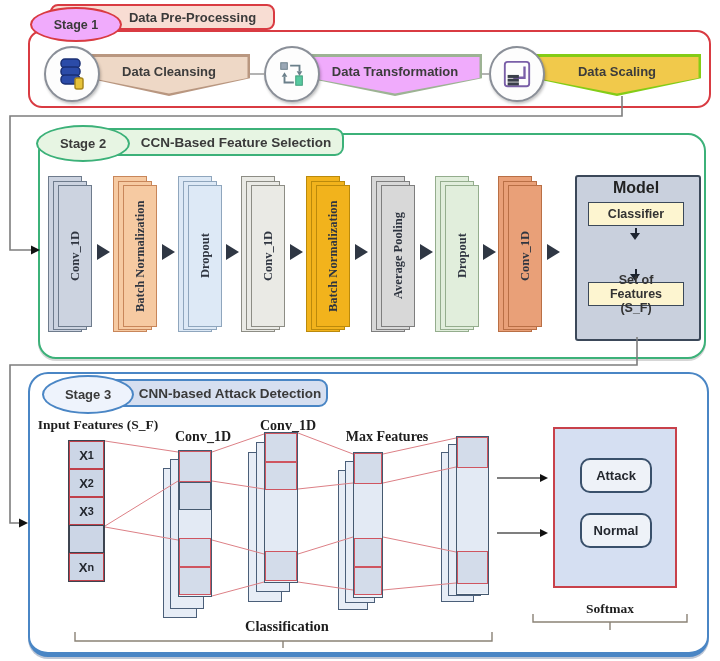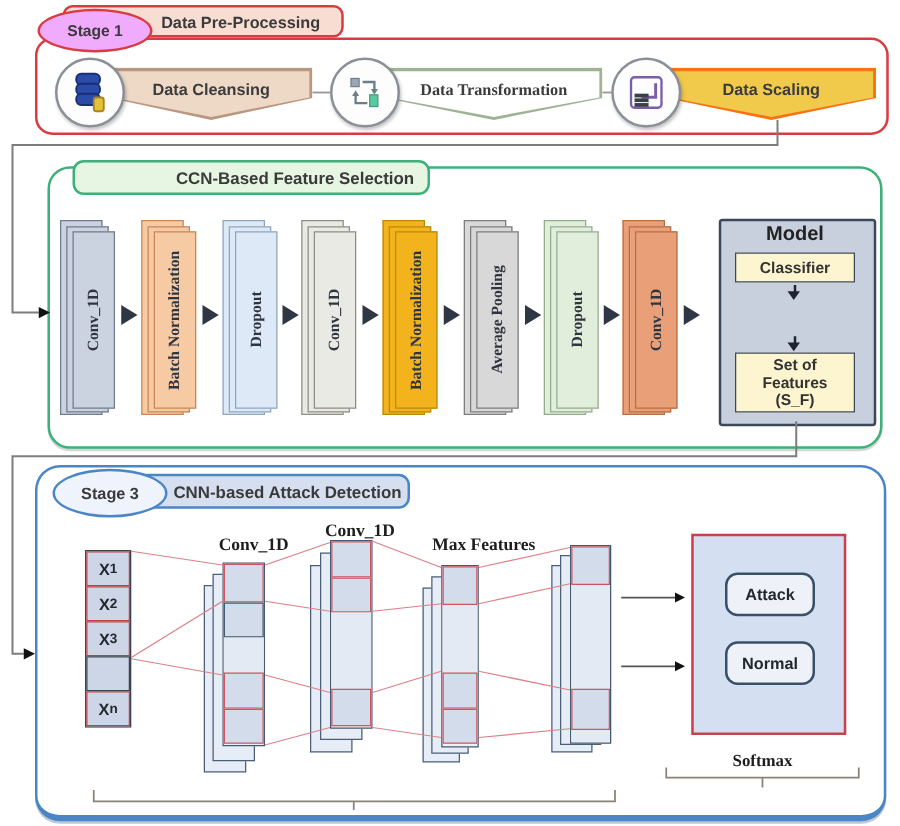--- a/index.html
+++ b/index.html
@@ -157,43 +157,46 @@
     <svg width="30" height="30" viewBox="0 0 32 32">
       <rect x="4" y="4" width="7" height="7" fill="#9aa7b5" stroke="#6a7f8a"></rect>
       <polyline points="14,7 24,7 24,13" fill="none" stroke="#6a7f8a" stroke-width="2"></polyline>
       <polygon points="21,13 27,13 24,18" fill="#6a7f8a"></polygon>
       <polyline points="18,25 8,25 8,19" fill="none" stroke="#6a7f8a" stroke-width="2"></polyline>
       <polygon points="5,19 11,19 8,14" fill="#6a7f8a"></polygon>
       <rect x="20" y="18" width="7" height="10" fill="#58c9a0" stroke="#3a9a77"></rect>
     </svg>
   </div>
   <div class="banner" style="left: 308px; top: 54px; width: 174px; background: rgb(157, 179, 148);">
-    <div class="banner-inner" style="background: #ffffff; font-family: Liberation Serif, serif;">
+    <div class="banner-inner" style="background: #f0abfc;">
       <span>Data Transformation</span>
     </div>
   </div>
 
   <div class="iconcircle" style="left:489px;top:46px;">
     <svg width="30" height="30" viewBox="0 0 32 32">
       <rect x="3" y="3" width="26" height="26" rx="3" fill="none" stroke="#7a5fa8" stroke-width="2"></rect>
       <polyline points="24,8 24,20 12,20" fill="none" stroke="#7a5fa8" stroke-width="2.5"></polyline>
       <rect x="6" y="17" width="12" height="3.2" fill="#3a3f4a"></rect>
       <rect x="6" y="21" width="12" height="3.2" fill="#3a3f4a"></rect>
       <rect x="6" y="25" width="12" height="3.2" fill="#3a3f4a"></rect>
     </svg>
   </div>
-  <div class="banner" style="left: 533px; top: 54px; width: 168px; background: #f97316;">
+  <div class="banner" style="left: 533px; top: 54px; width: 168px; background: #84cc16;">
     <div class="banner-inner" style="background: rgb(241, 201, 75);">
       <span>Data Scaling</span>
     </div>
   </div>
 
   <div id="s2box" class="stagebox" style="border-color: rgb(60, 177, 121);"></div>
   <div id="s2label" class="hlabel" style="background: rgb(231, 245, 227); border-color: rgb(60, 177, 121);">
     <span>CCN-Based Feature Selection</span>
+  </div>
+  <div id="s2ellipse" class="hellipse" style="background: rgb(231, 245, 227); border-color: rgb(60, 177, 121);">
+    <span>Stage 2</span>
   </div>
 
   <div class="stack" style="left:58px;top:185px;">
     <div class="card back" style="background: rgb(204, 211, 224); border-color: rgb(110, 123, 140);"></div>
     <div class="card mid" style="background: rgb(204, 211, 224); border-color: rgb(110, 123, 140);"></div>
     <div class="card front" style="background: rgb(204, 211, 224); border-color: rgb(110, 123, 140);">
       <div class="vtext">Conv_1D</div>
     </div>
   </div>
   <div class="stack" style="left:123px;top:185px;">
@@ -257,32 +260,33 @@
 
   <div id="modelbox" style="background: rgb(201, 208, 221); border-color: rgb(59, 72, 89);"></div>
   <div id="modeltitle">Model</div>
   <div class="mitem" style="top: 202px; height: 24px; background: rgb(253, 245, 208);">
     <span>Classifier</span>
   </div>
   <div class="mstem" style="left:635px;top:228px;height:6px;"></div>
   <div class="marrow" style="left:630px;top:233px;"></div>
   <div class="mstem" style="left:635px;top:269px;height:6px;"></div>
   <div class="marrow" style="left:630px;top:274px;"></div>
-  <div class="mitem" style="top: 282px; height: 48px; padding: 0px 6px; background: rgb(253, 245, 208);">
+  <div class="mitem" style="top: 282px; height: 24px; padding: 0px 6px; background: rgb(253, 245, 208);">
     <span>Set of Features (S_F)</span>
   </div>
 
   <div id="s3box" class="stagebox" style="border-color: rgb(74, 134, 197);"></div>
   <div id="s3label" class="hlabel" style="background: rgb(214, 223, 240); border-color: rgb(74, 134, 197);">
     <span>CNN-based Attack Detection</span>
   </div>
   <div id="s3ellipse" class="hellipse" style="border-color: rgb(74, 134, 197);">
     <span>Stage 3</span>
   </div>
 
+  <div class="s3label" style="left:32px;top:417px;width:132px;font-size:13.5px;">Input Features (S_F)</div>
   <div id="inputcol">
     <div class="xcell red">
       <span>X</span>
         <sub>1</sub>
     </div>
     <div class="xcell red">
       <span>X</span>
         <sub>2</sub>
     </div>
     <div class="xcell red">
@@ -340,15 +344,16 @@
   </div>
 
   <div id="outputbox" style="background: rgb(213, 223, 242); border-color: rgb(200, 65, 75);"></div>
   <div class="outbtn" style="left:580px;top:458px;">
     <span>Attack</span>
   </div>
   <div class="outbtn" style="left:580px;top:513px;">
     <span>Normal</span>
   </div>
 
+  <div class="s3label" style="left:217px;top:618px;width:140px;font-size:14.5px;">Classification</div>
   <div class="s3label" style="left:570px;top:601px;width:80px;font-size:13.5px;">Softmax</div>
 
 </div>
 
 </body></html>

